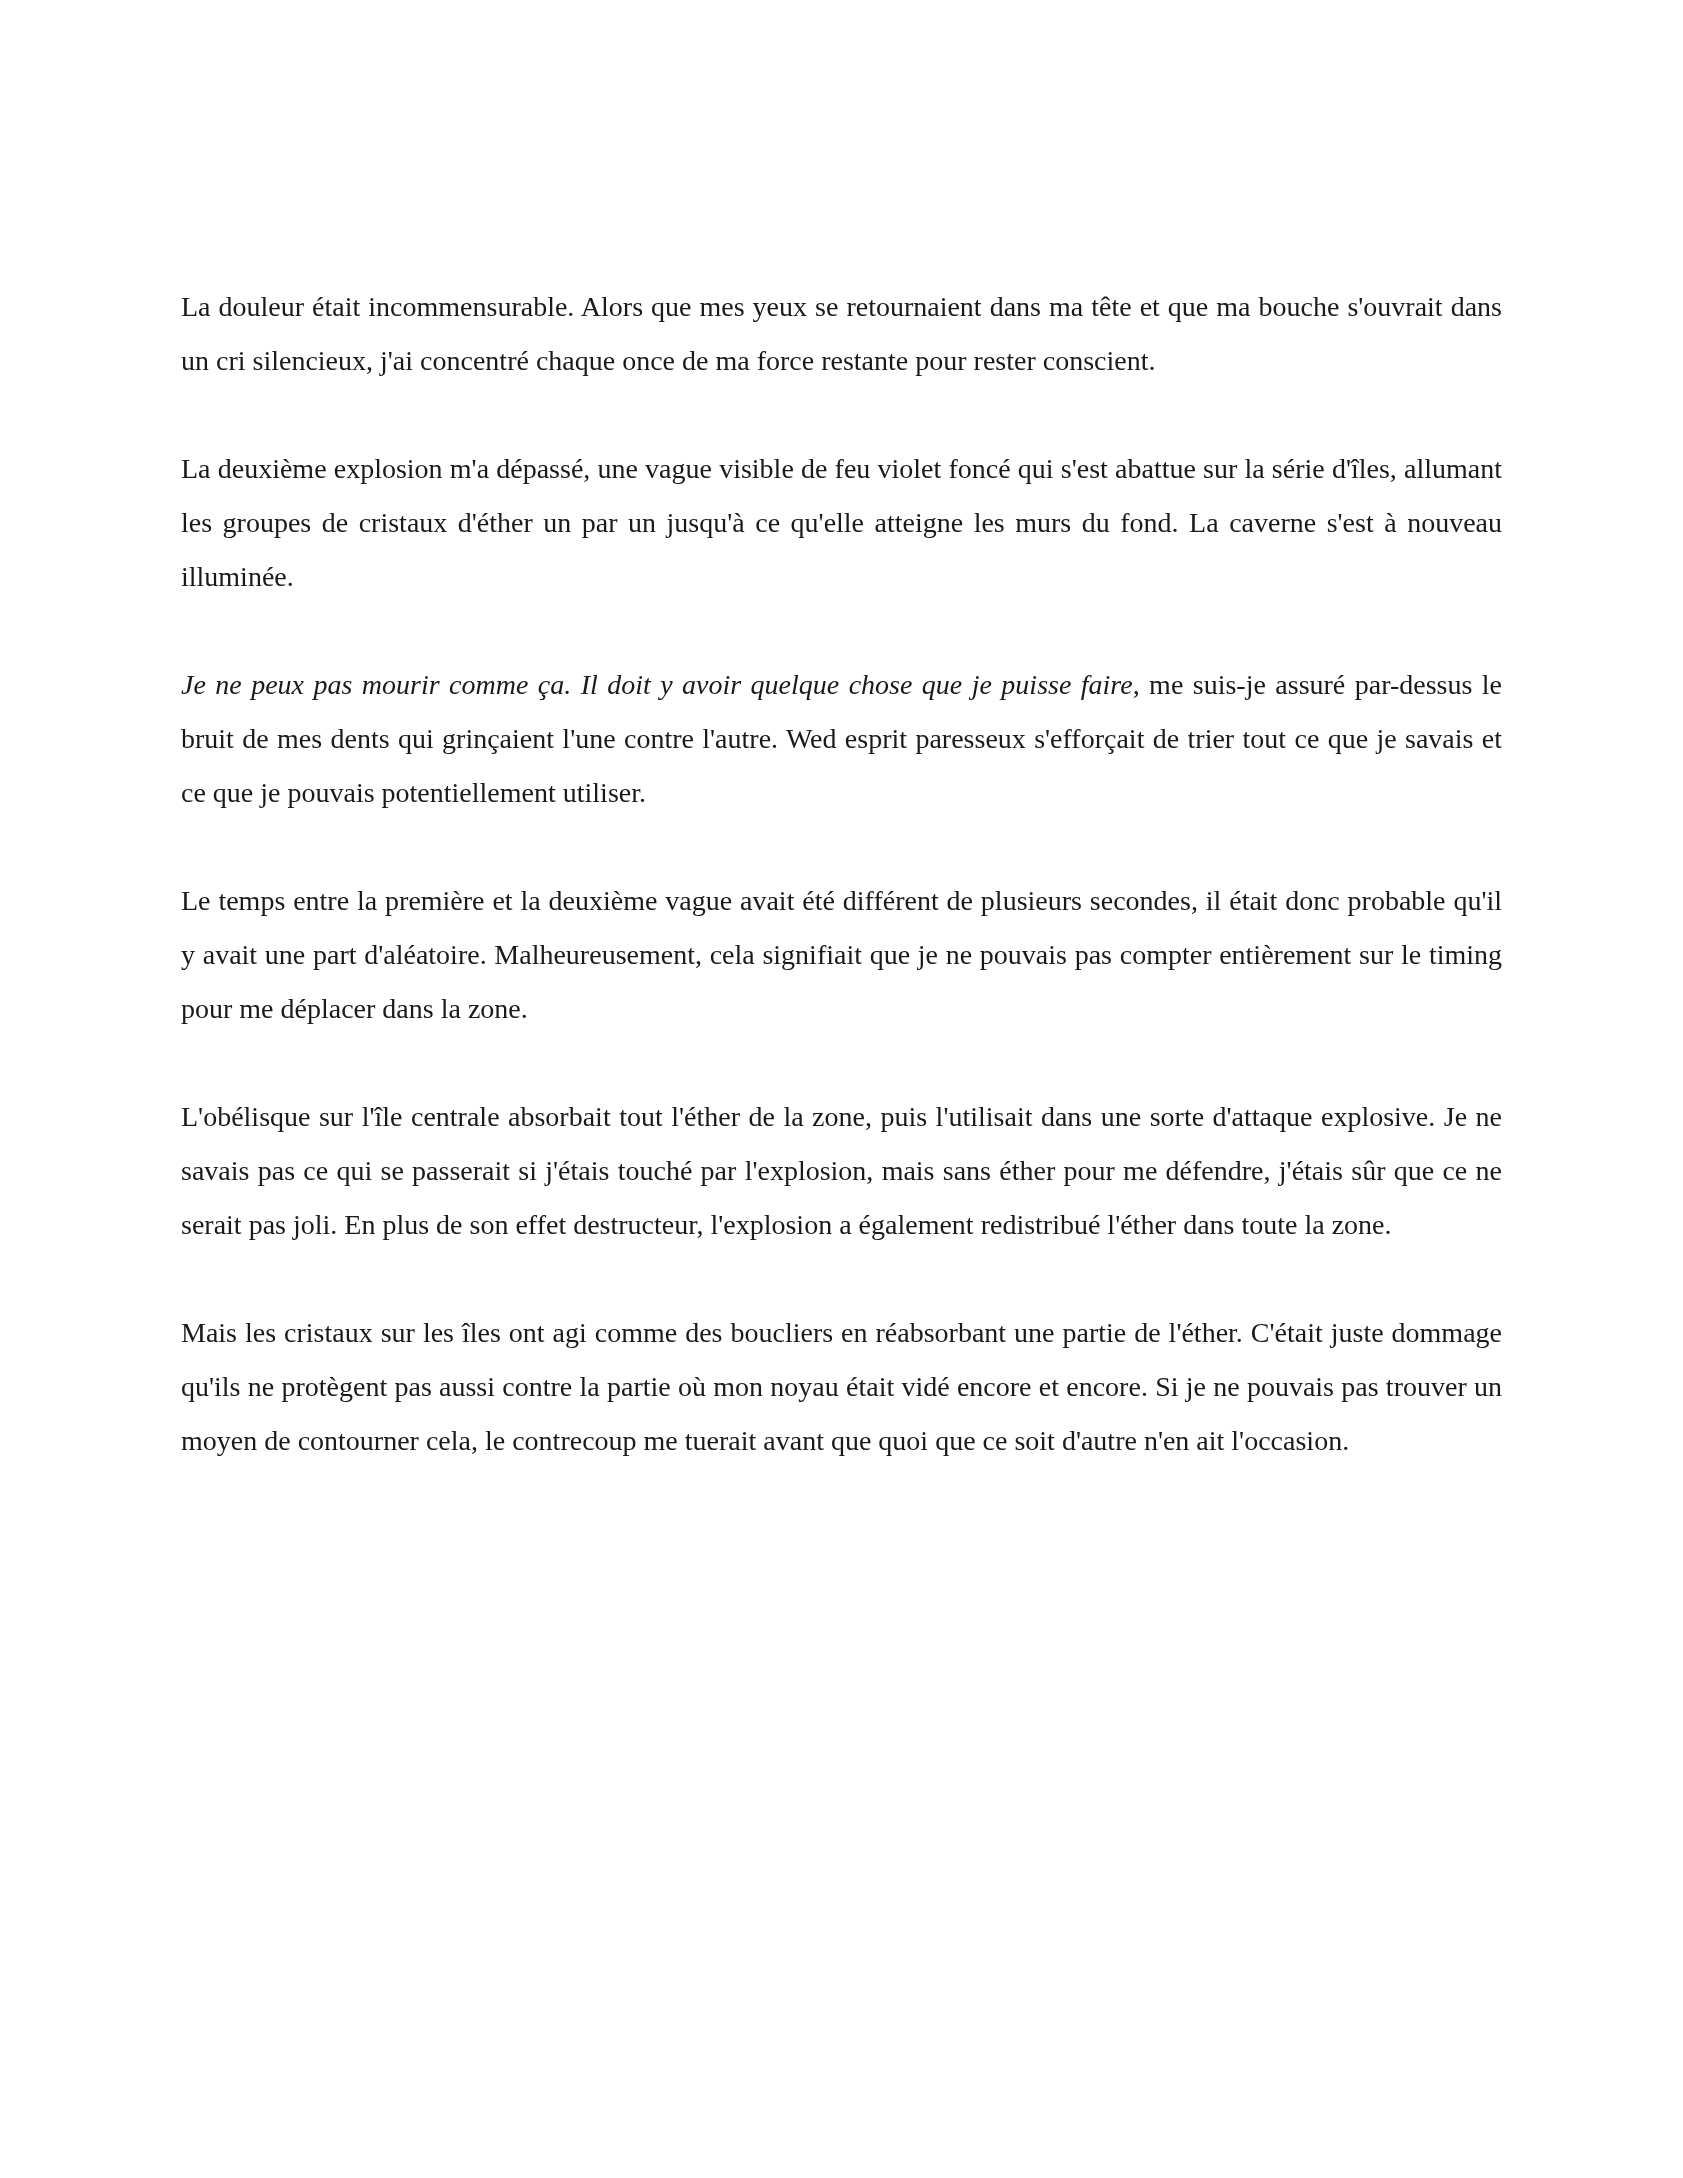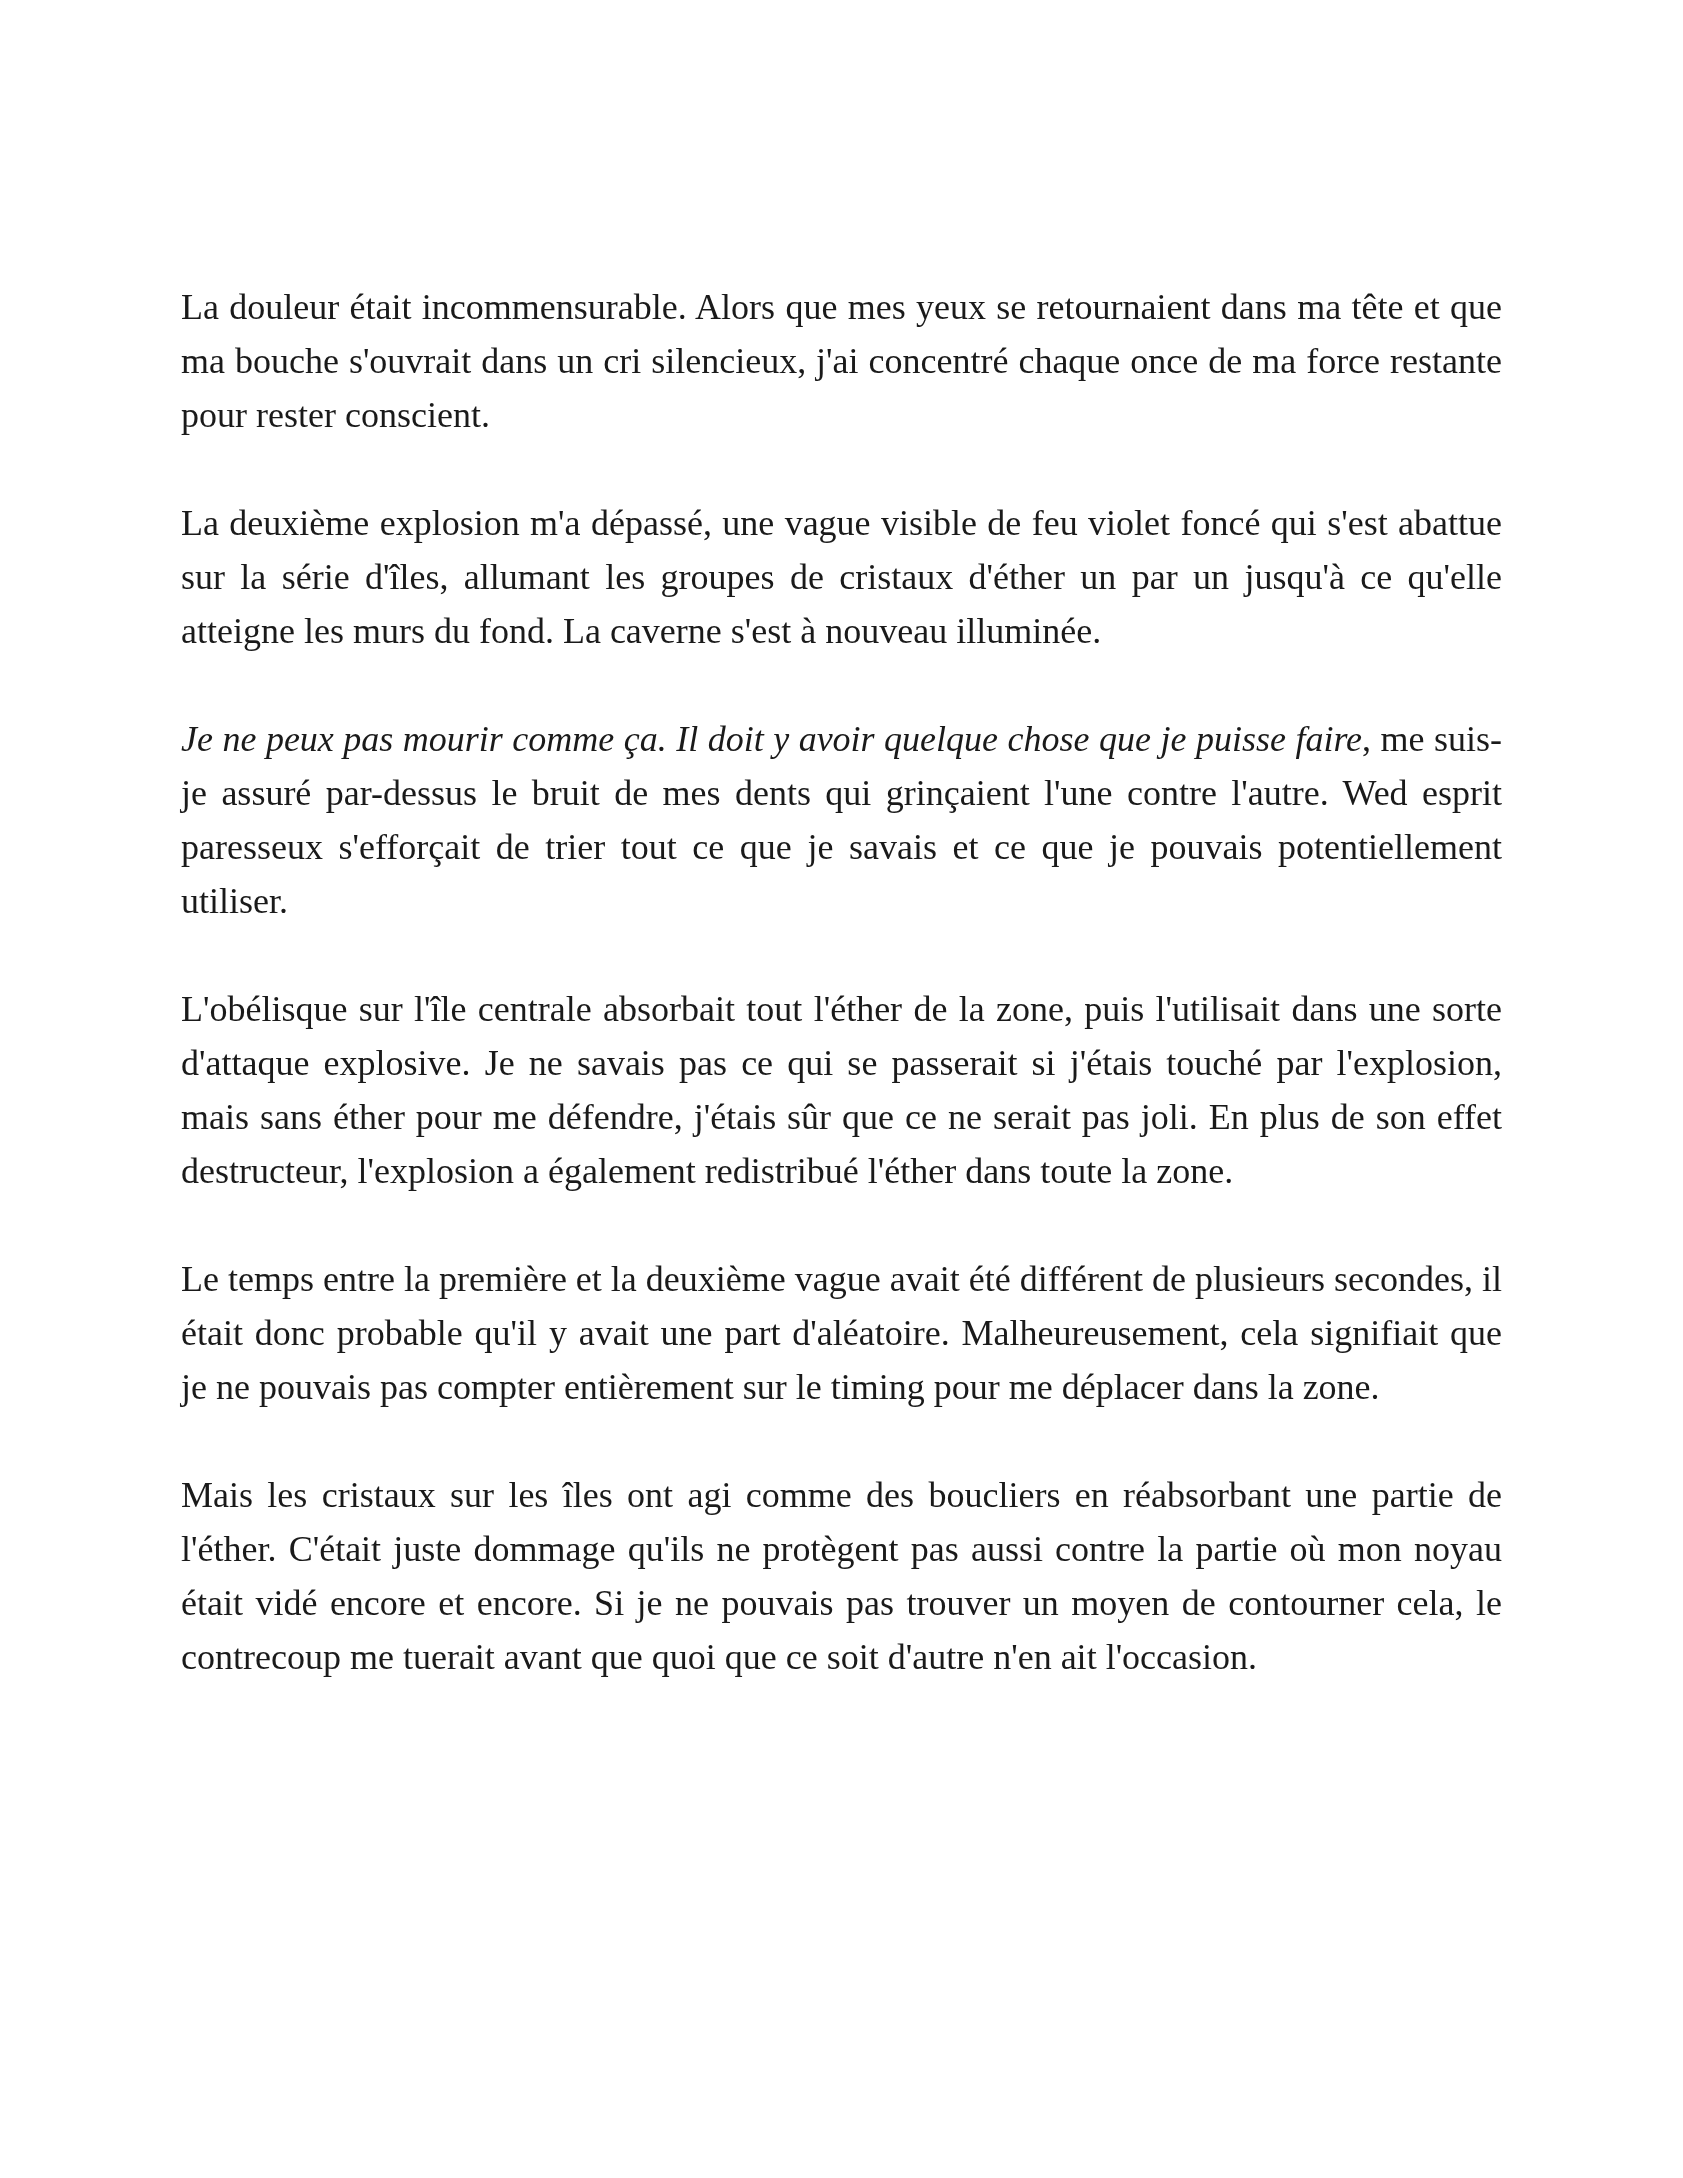--- a/index.html
+++ b/index.html
@@ -12,21 +12,21 @@
       height: 2178px;
       position: relative;
       overflow: hidden;
     }
     .page {
       position: absolute;
       left: 181px;
       top: 280px;
       width: 1321px;
       font-family: "Liberation Serif", "DejaVu Serif", serif;
-      font-size: 36px;
+      font-size: 28px;
       line-height: 54px;
       color: #1a1a1a;
     }
     .para {
       margin: 0 0 54px 0;
       text-align: justify;
       text-align-last: left;
       hyphens: none;
     }
     .para em {
@@ -41,22 +41,22 @@
   <p class="para">
     <span>La douleur était incommensurable. Alors que mes yeux se retournaient dans ma tête et que ma bouche s'ouvrait dans un cri silencieux, j'ai concentré chaque once de ma force restante pour rester conscient.</span>
   </p>
   <p class="para">
     <span>La deuxième explosion m'a dépassé, une vague visible de feu violet foncé qui s'est abattue sur la série d'îles, allumant les groupes de cristaux d'éther un par un jusqu'à ce qu'elle atteigne les murs du fond. La caverne s'est à nouveau illuminée.</span>
   </p>
   <p class="para">
     <em>Je ne peux pas mourir comme ça. Il doit y avoir quelque chose que je puisse faire</em><span>, me suis-je assuré par-dessus le bruit de mes dents qui grinçaient l'une contre l'autre. Wed esprit paresseux s'efforçait de trier tout ce que je savais et ce que je pouvais potentiellement utiliser.</span>
   </p>
   <p class="para">
-    <span>L'obélisque sur l'île centrale absorbait tout l'éther de la zone, puis l'utilisait dans une sorte d'attaque explosive. Je ne savais pas ce qui se passerait si j'étais touché par l'explosion, mais sans éther pour me défendre, j'étais sûr que ce ne serait pas joli. En plus de son effet destructeur, l'explosion a également redistribué l'éther dans toute la zone.</span>
+    <span>Le temps entre la première et la deuxième vague avait été différent de plusieurs secondes, il était donc probable qu'il y avait une part d'aléatoire. Malheureusement, cela signifiait que je ne pouvais pas compter entièrement sur le timing pour me déplacer dans la zone.</span>
   </p>
   <p class="para">
-    <span>Le temps entre la première et la deuxième vague avait été différent de plusieurs secondes, il était donc probable qu'il y avait une part d'aléatoire. Malheureusement, cela signifiait que je ne pouvais pas compter entièrement sur le timing pour me déplacer dans la zone.</span>
+    <span>L'obélisque sur l'île centrale absorbait tout l'éther de la zone, puis l'utilisait dans une sorte d'attaque explosive. Je ne savais pas ce qui se passerait si j'étais touché par l'explosion, mais sans éther pour me défendre, j'étais sûr que ce ne serait pas joli. En plus de son effet destructeur, l'explosion a également redistribué l'éther dans toute la zone.</span>
   </p>
   <p class="para">
     <span>Mais les cristaux sur les îles ont agi comme des boucliers en réabsorbant une partie de l'éther. C'était juste dommage qu'ils ne protègent pas aussi contre la partie où mon noyau était vidé encore et encore. Si je ne pouvais pas trouver un moyen de contourner cela, le contrecoup me tuerait avant que quoi que ce soit d'autre n'en ait l'occasion.</span>
   </p>
 </div>
 
 
 </body></html>

